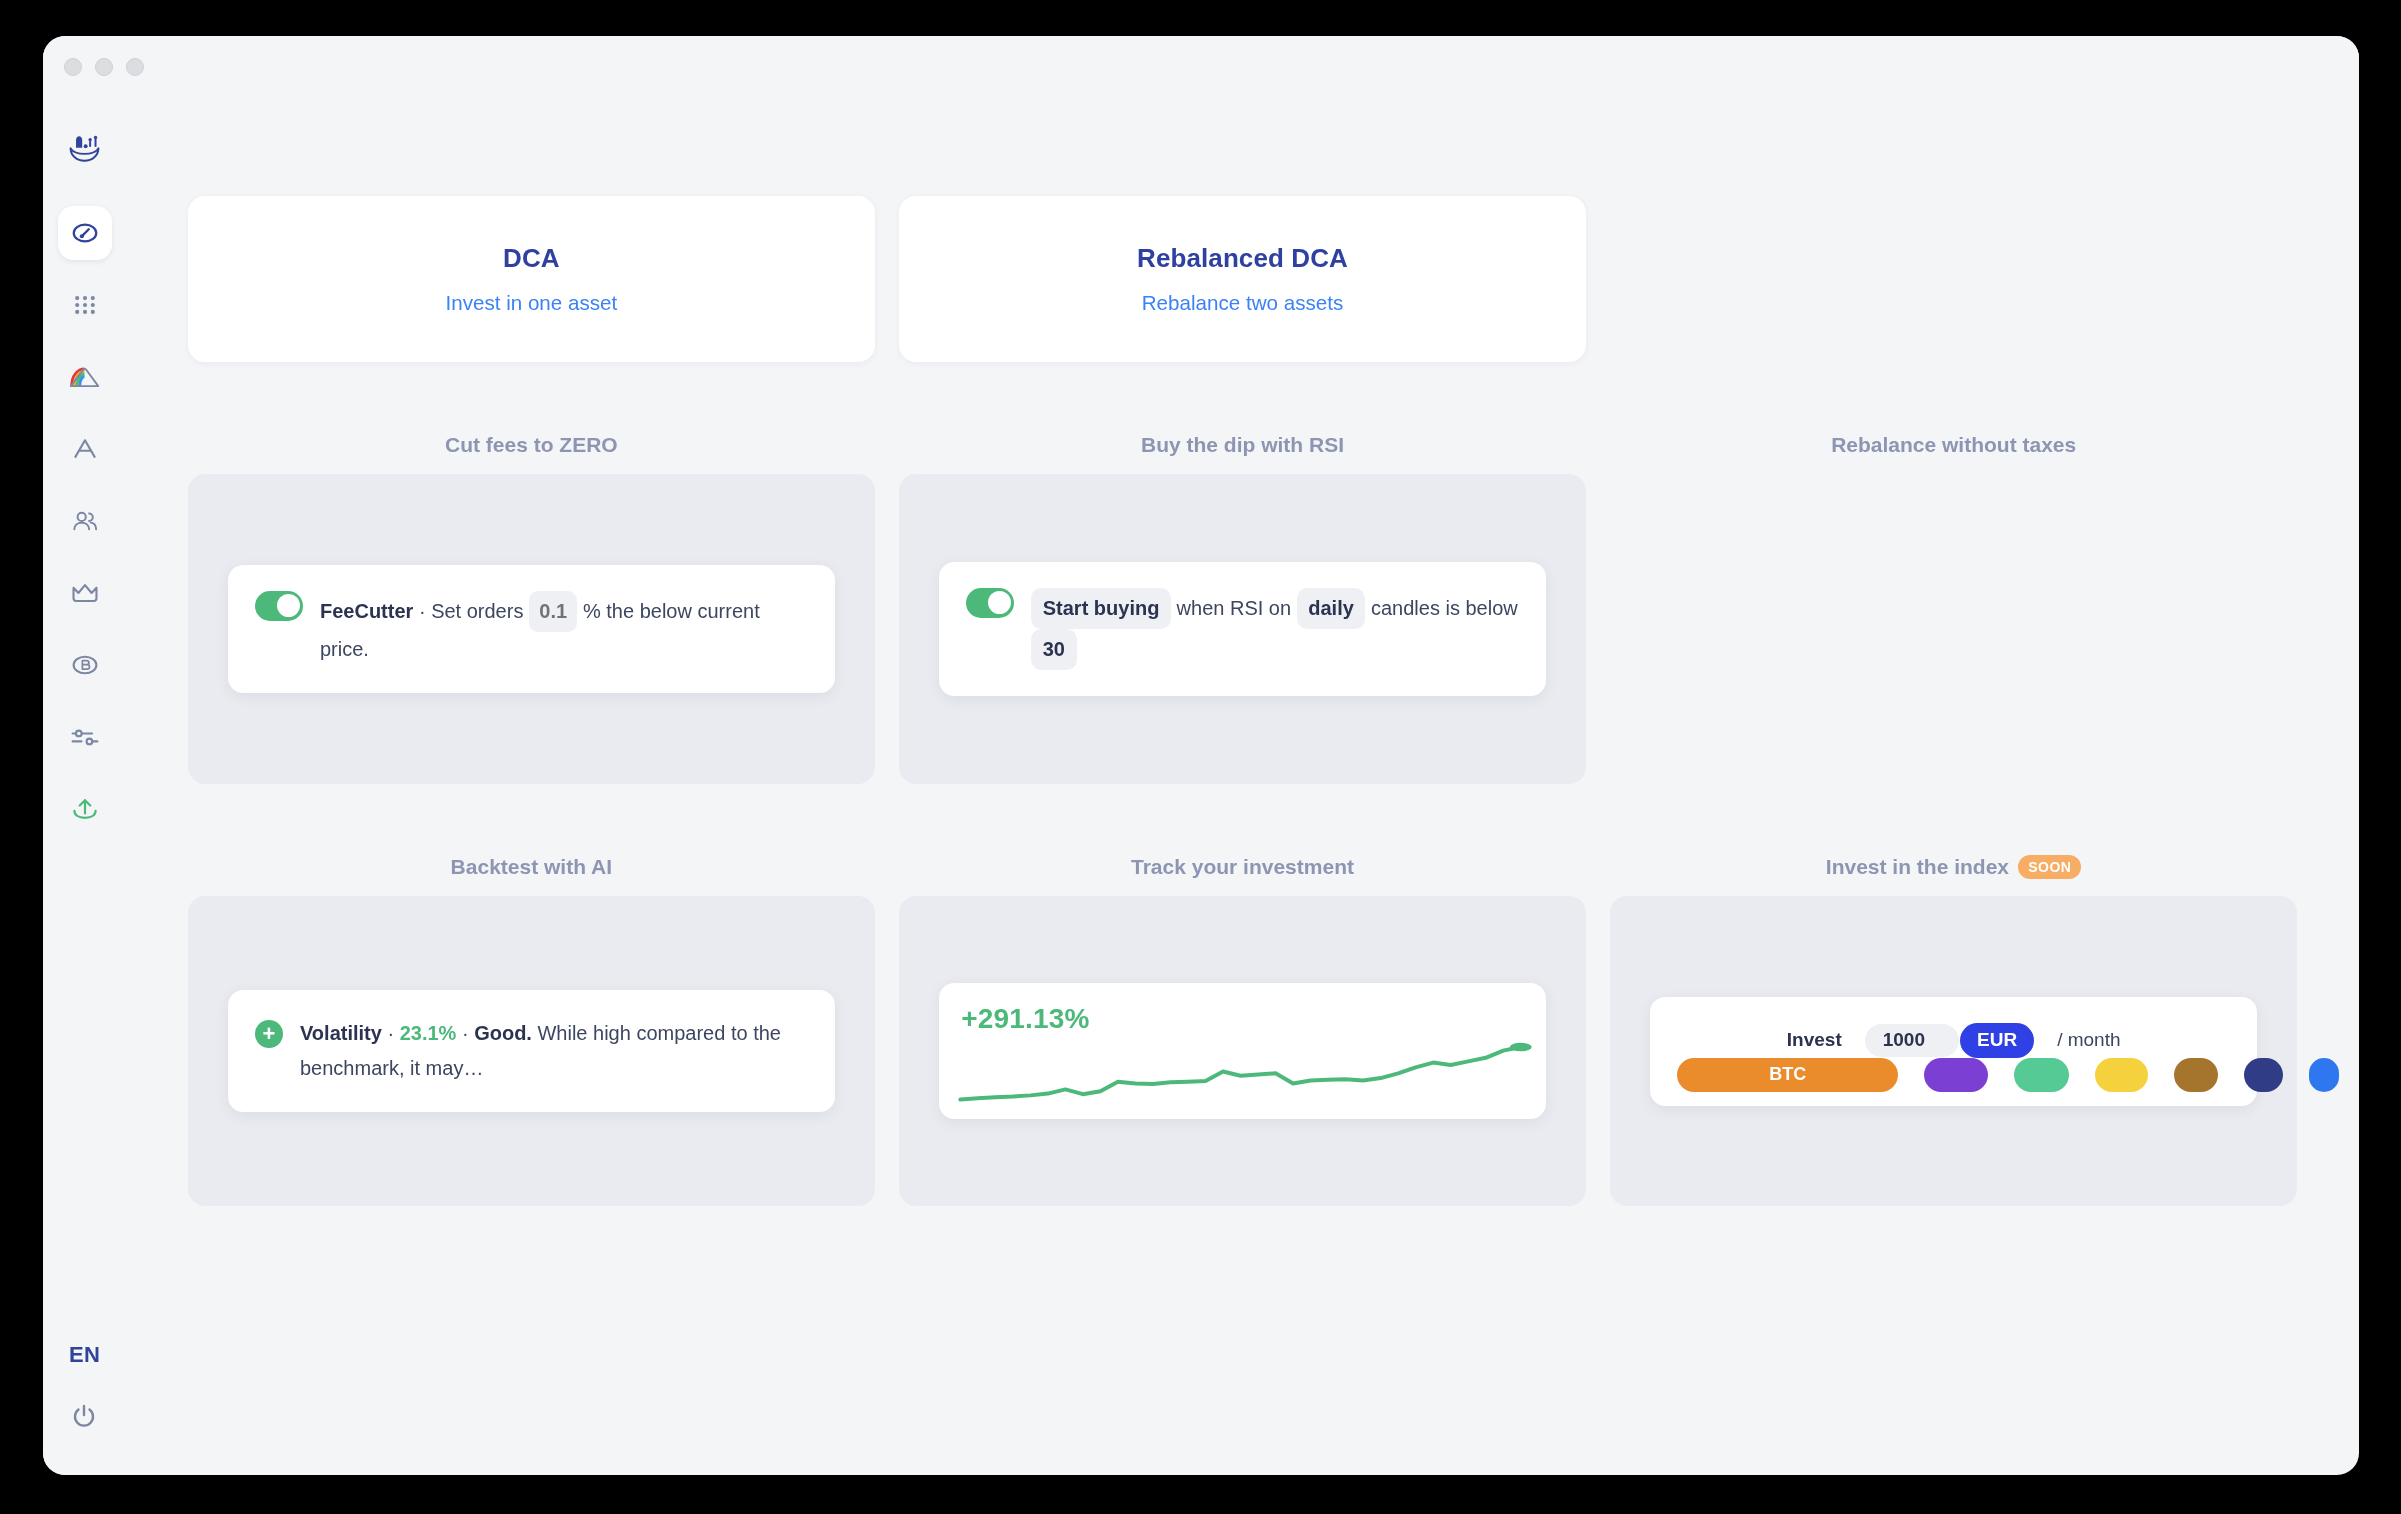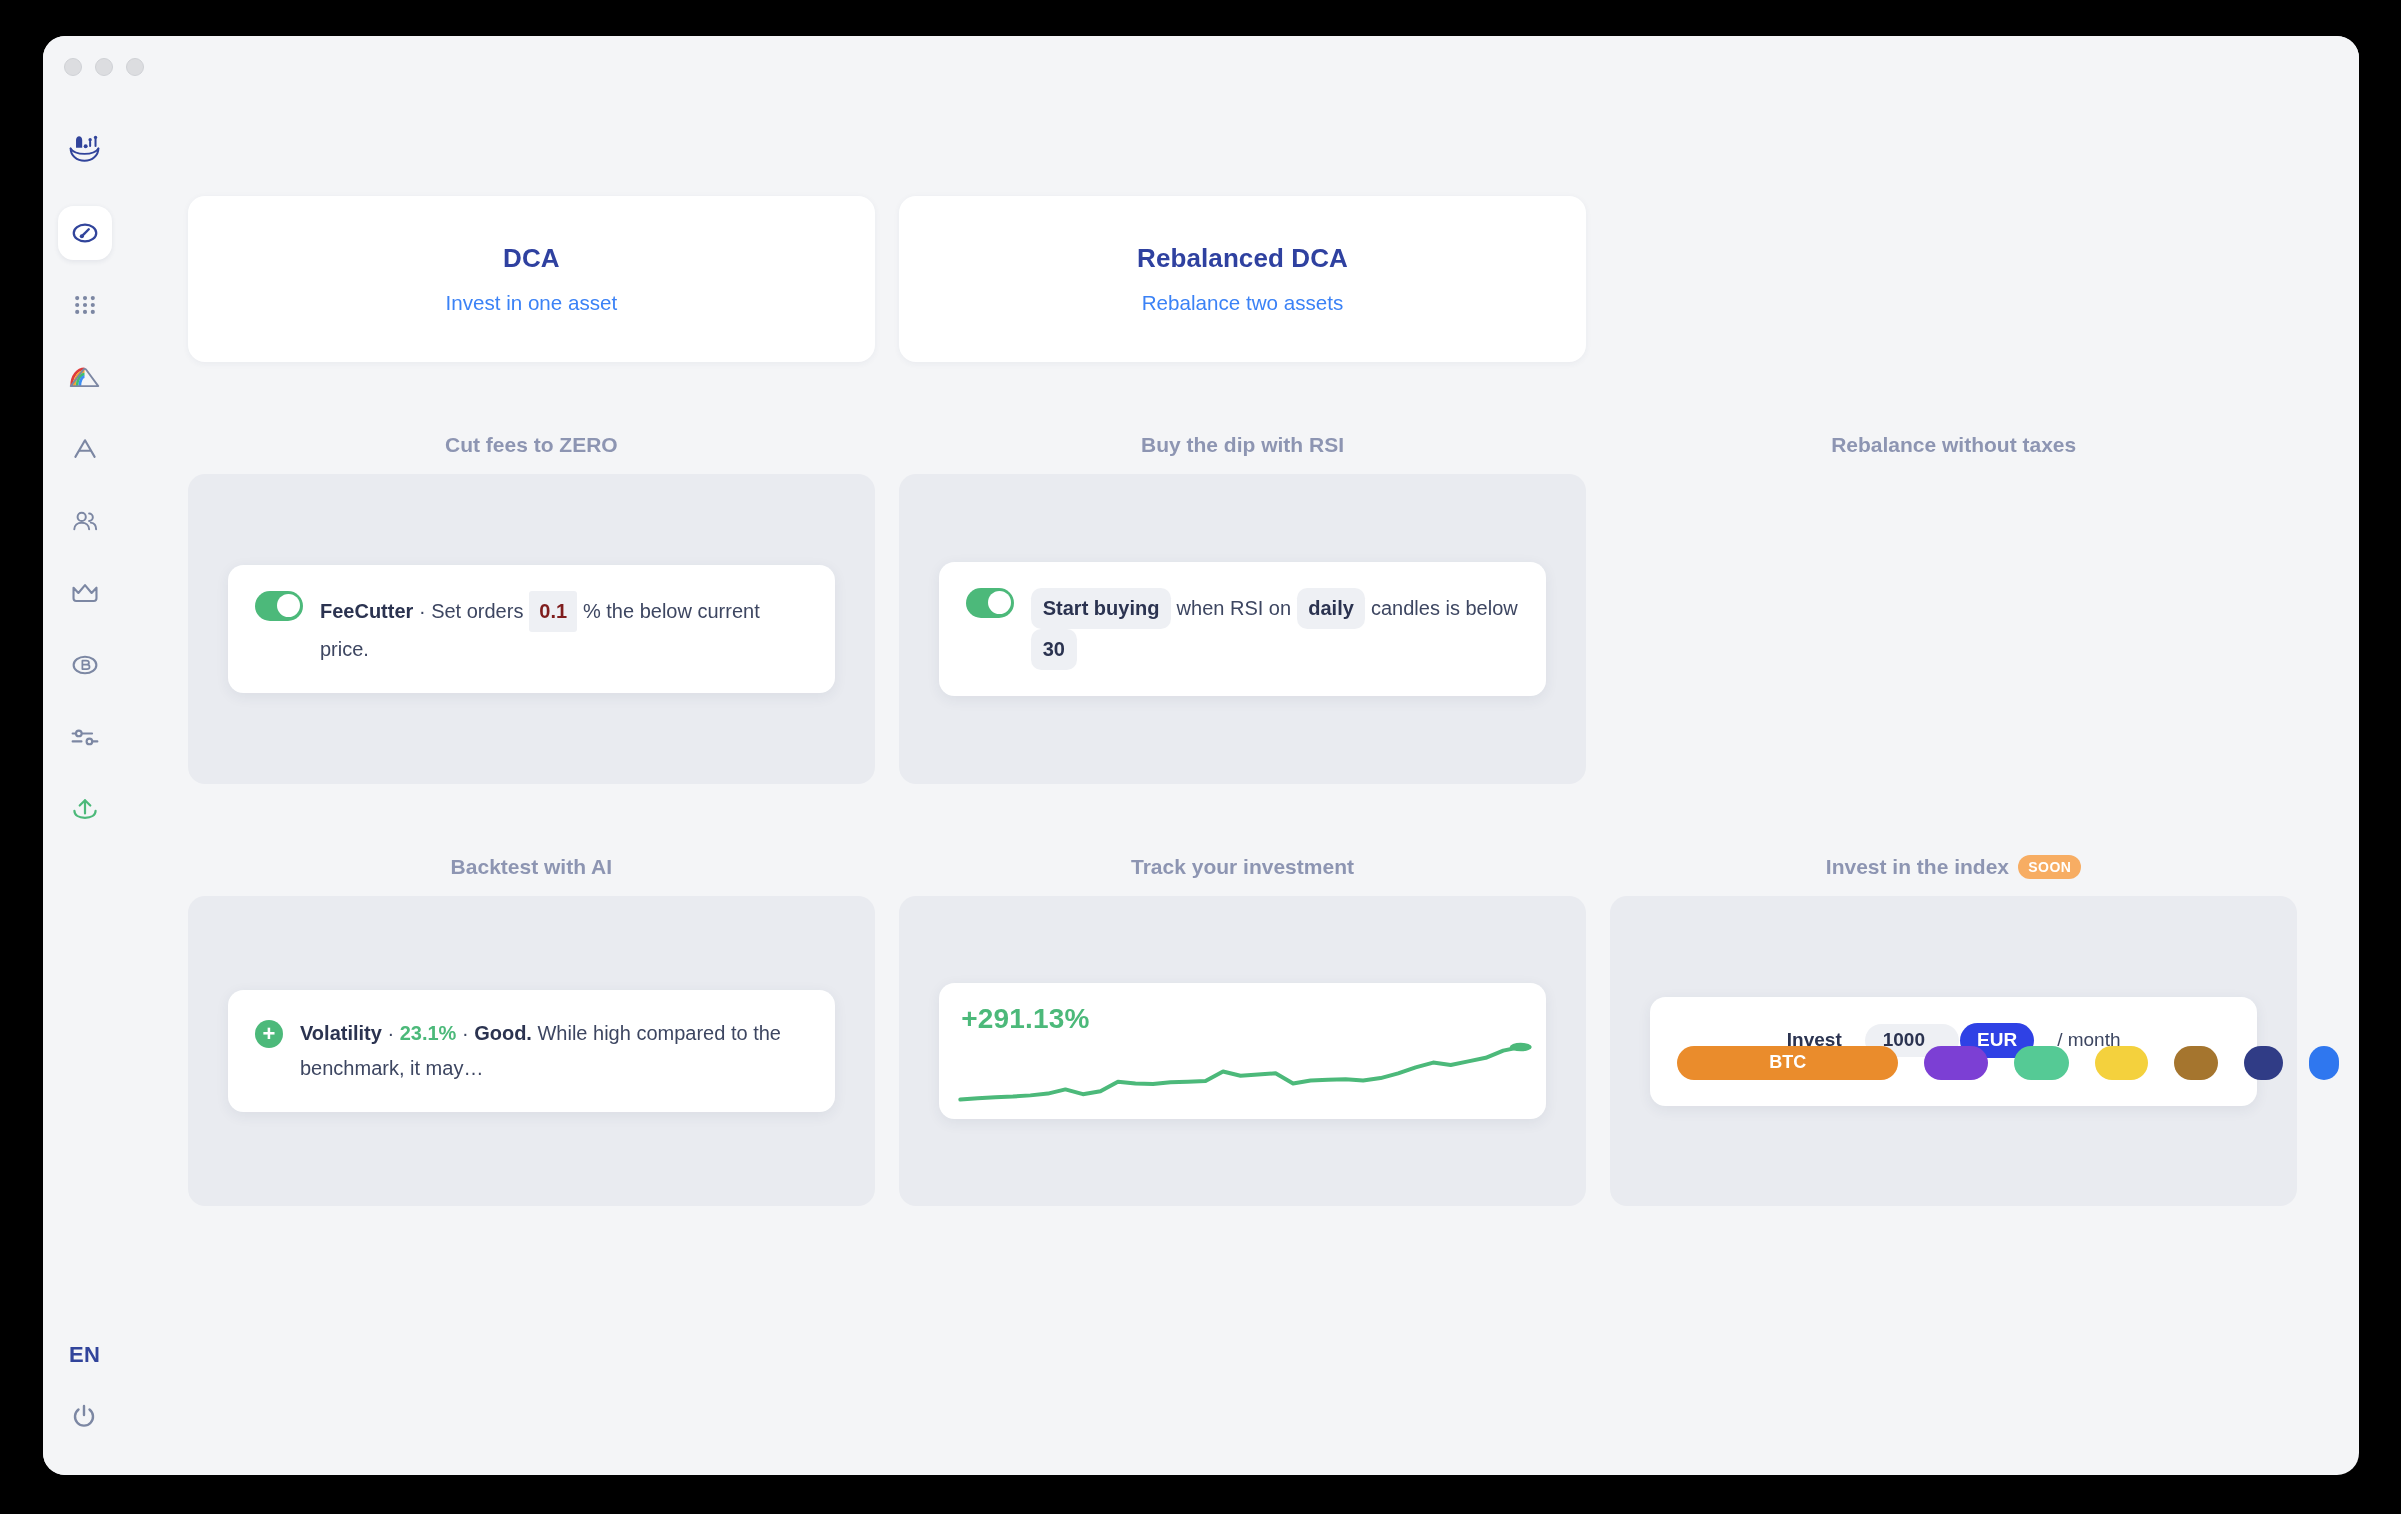--- a/index.html
+++ b/index.html
@@ -124,22 +124,22 @@
   .toggle::after {
     content: ""; position: absolute;
     width: 23px; height: 23px; border-radius: 50%;
     background: #ffffff; top: 3.2px; right: 3.2px;
   }
   .sentence {
     font-size: 20px; color: #3d4661; line-height: 1.75;
   }
   .sentence b { color: #2b3350; font-weight: 700; }
   .chip {
-    background: #eef0f4; color: #7f1d1d;
-    border-radius: 3px; padding: 3.2px 10.3px; font-weight: 700;
+    background: #eef0f4; color: #737373;
+    border-radius: 9px; padding: 3.2px 10.3px; font-weight: 700;
     display: inline-block; cursor: pointer;
   }
   .chip-plain { background: #eef0f4; border-radius: 10.3px; padding: 3.2px 11.6px;
     font-weight: 700; color: #2b3350; display:inline-block; cursor: pointer; text-align: right;}
   .tile-flex { display: flex; align-items: flex-start; gap: 17px; }
   
   .pill {
     border-radius: 644px; color: #fff; font-size: 19.3px; font-weight: 700;
     padding: 7.7px 22px; letter-spacing: 0.3px; cursor: pointer;
   }
@@ -180,21 +180,21 @@
   }
   .idx-amount {
     background: #eef0f4; border-radius: 644px; padding: 5.2px 15.5px 5.2px 18px;
     margin-right: -22px; padding-right: 34px; color: #2b3350; cursor: pointer;
   }
   .idx-cur {
     background: #2f41e5; color: #fff; border-radius: 644px;
     padding: 6.4px 17px; position: relative; z-index: 2; cursor: pointer;
   }
   .idx-slash { font-weight: 400; color: #3d4661; }
-  .idx-bar { display: flex; align-items: flex-end; height: 22px; gap: 43px; }
+  .idx-bar { display: flex; align-items: flex-start; height: 22px; gap: 43px; }
   .seg {
     height: 34px; border-radius: 644px;
     display: flex; align-items: center; justify-content: center;
     color: #fff; font-size: 18px; font-weight: 700;
   }
 </style>
 </head>
 <body>
 
 <div class="window">

